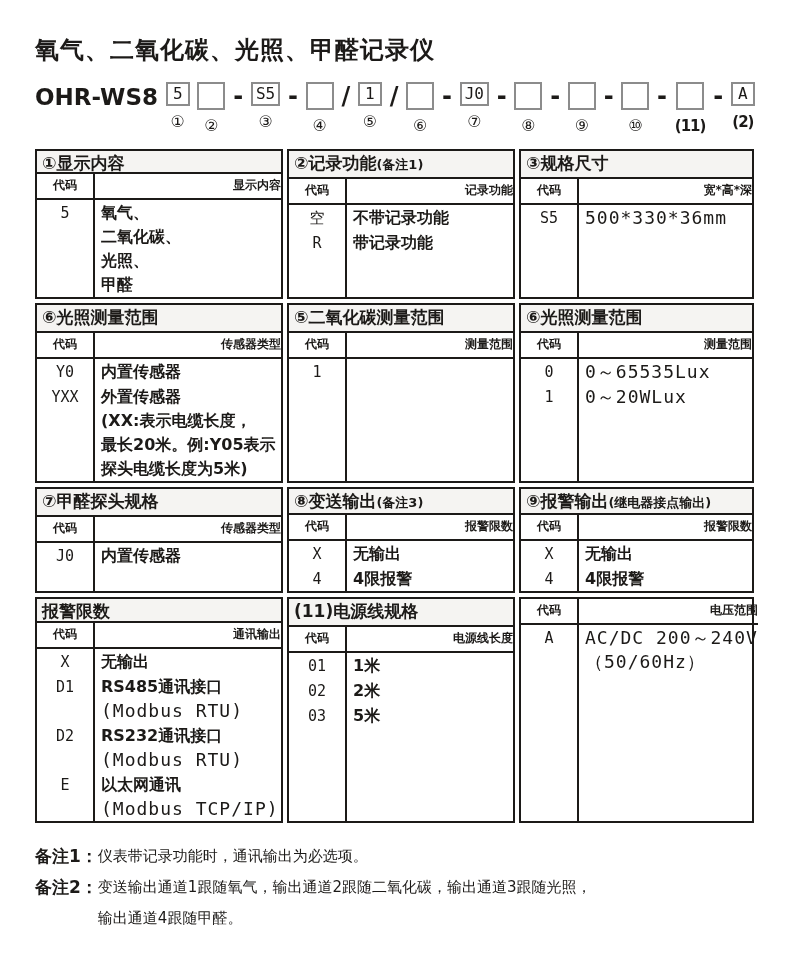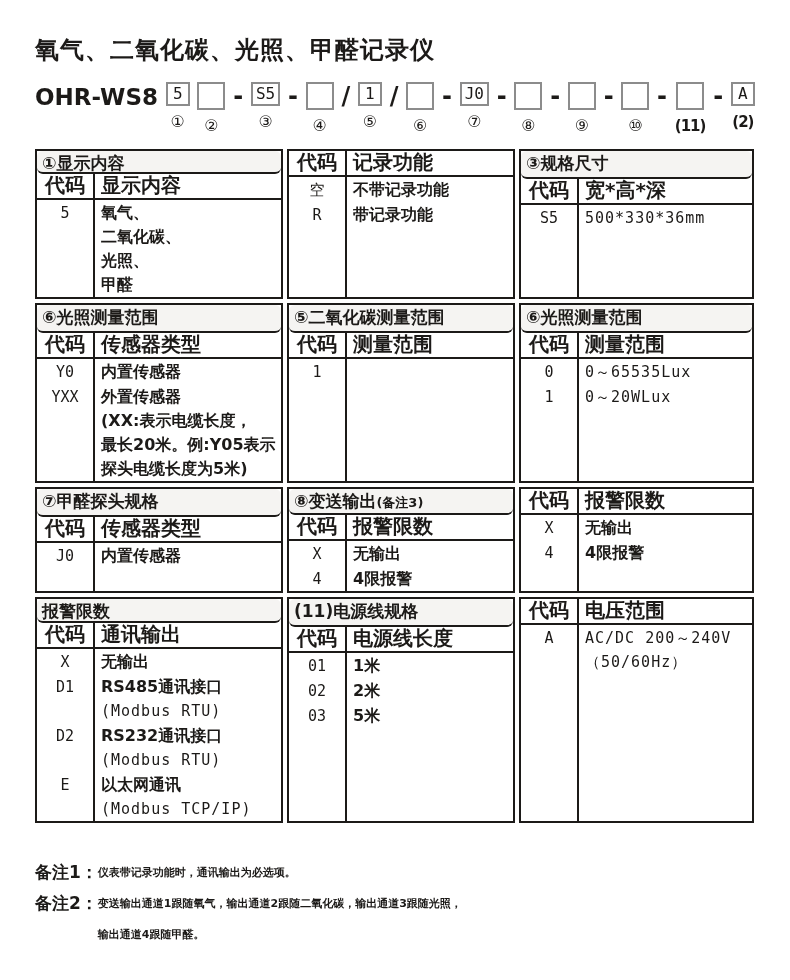--- a/index.html
+++ b/index.html
@@ -75,75 +75,74 @@
   }
   .sec-title {
     border-bottom: 2px solid #1c1a18;
     background: #f5f4f2;
     font-size: 17px;
     font-weight: bold;
     line-height: 22px;
     padding: 1px 5px 1px 5px;
     white-space: nowrap;
     overflow: hidden;
-    border-radius: 6px;
   }
   .sec-title .tnote { font-size: 13px; font-weight: bold; }
   .sec-table {
     position: relative;
     flex: 1;
     display: grid;
     grid-template-columns: 56px 1fr;
     align-content: start;
   }
   .divider {
     position: absolute;
     left: 56px; top: 0; bottom: 0;
     width: 2px;
     background: #1c1a18;
   }
   .hcell {
     border-bottom: 2px solid #1c1a18;
-    font-size: 20px;
+    font-size: 12px;
     font-weight: bold;
     line-height: 23px;
     padding-bottom: 1px;
   }
   .hcell.c1 { text-align: center; }
-  .hcell.c2 { padding-left: 8px; }
+  .hcell.c2 { padding-left: 8px; text-align: right; }
   .code {
     text-align: center;
     font-family: "DejaVu Sans Mono", "Liberation Mono", monospace;
     font-size: 15px;
     line-height: 24px;
     padding-top: 1px;
     font-weight: normal;
   }
   .val { padding-left: 8px; padding-top: 1px; }
   .ln { display: block; font-size: 16px; font-weight: bold; line-height: 24px; white-space: nowrap; }
   .ln.latin {
     font-family: "DejaVu Sans Mono", "Liberation Mono", monospace;
     font-weight: normal;
-    font-size: 15px;
+    font-size: 18px;
     letter-spacing: 1px;
   }
 
   
-  .notes { margin-top: 34px; width: 740px; }
+  .notes { margin-top: 18px; width: 740px; }
   .note-row { display: flex; align-items: flex-start; }
   .nlabel {
     flex: 0 0 auto;
     font-size: 17px;
     font-weight: bold;
     line-height: 31px;
     white-space: nowrap;
   }
   .ntext {
-    font-size: 11px;
-    font-weight: bold;
+    font-size: 15px;
+    font-weight: normal;
     line-height: 31px;
     white-space: pre-line;
   }
 </style>
 </head>
 <body>
 
 <div class="page">
 
   <h1 class="doc-title">氧气、二氧化碳、光照、甲醛记录仪</h1>
@@ -223,20 +222,21 @@
         <div class="val">
           <span class="ln">氧气、</span>
           <span class="ln">二氧化碳、</span>
           <span class="ln">光照、</span>
           <span class="ln">甲醛</span>
         </div>
       </div>
     </section>
 
     <section class="spec">
+      <div class="sec-title"><span>②记录功能</span><span class="tnote">(备注1)</span></div>
       <div class="sec-table">
         <div class="divider"></div>
         <div class="hcell c1">代码</div>
         <div class="hcell c2">记录功能</div>
         <div class="code">空</div>
         <div class="val">
             <span class="ln">不带记录功能</span>
           </div>
         <div class="code">R</div>
         <div class="val">
@@ -329,20 +329,21 @@
             <span class="ln">无输出</span>
           </div>
         <div class="code">4</div>
         <div class="val">
             <span class="ln">4限报警</span>
           </div>
       </div>
     </section>
 
     <section class="spec">
+      <div class="sec-title"><span>⑨报警输出</span><span class="tnote">(继电器接点输出)</span></div>
       <div class="sec-table">
         <div class="divider"></div>
         <div class="hcell c1">代码</div>
         <div class="hcell c2">报警限数</div>
         <div class="code">X</div>
         <div class="val">
             <span class="ln">无输出</span>
           </div>
         <div class="code">4</div>
         <div class="val">

